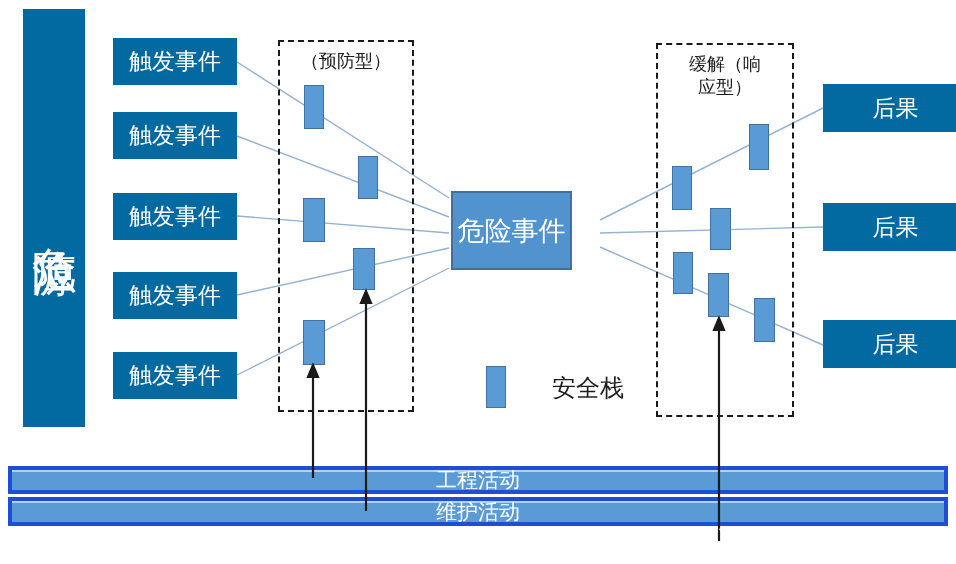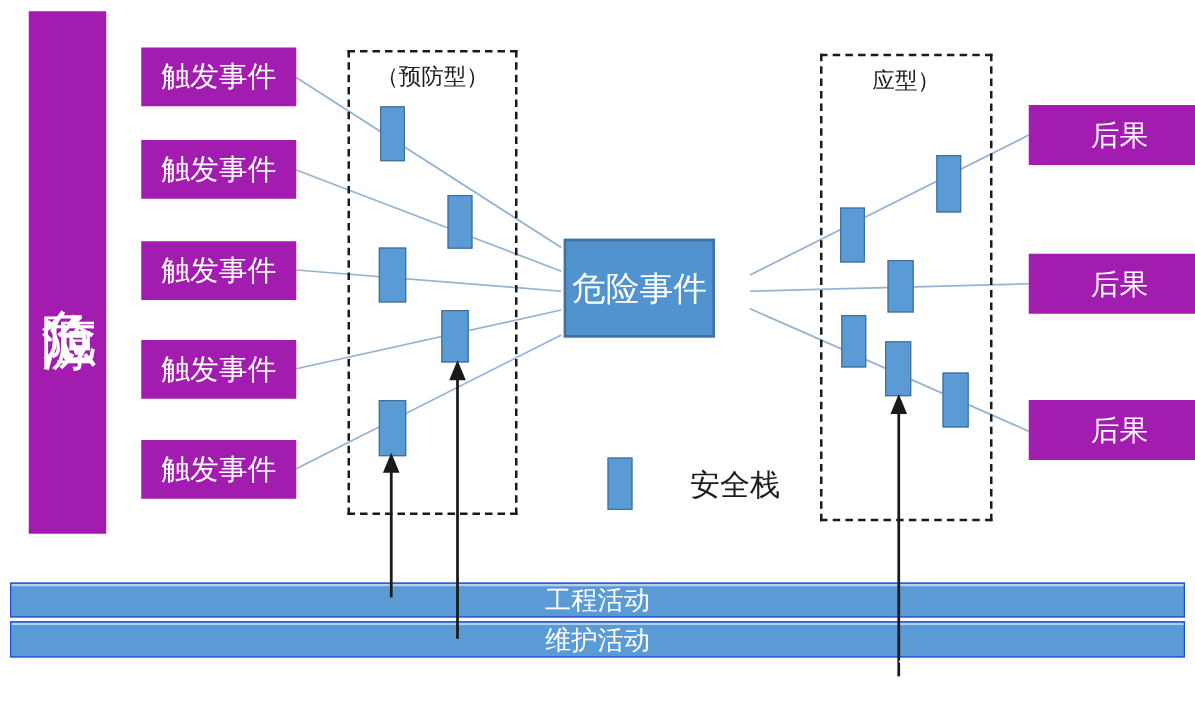--- a/index.html
+++ b/index.html
@@ -18,21 +18,21 @@
     position: absolute;
     left: 0; top: 0;
     width: 956px; height: 564px;
     pointer-events: none;
   }
   .lines-layer  { z-index: 1; }
   .arrows-layer { z-index: 6; }
 
   .blue-box {
     position: absolute;
-    background: #a21caf;
+    background: #0369a1;
     color: #ffffff;
     display: flex;
     align-items: center;
     justify-content: center;
     z-index: 3;
   }
 
   .hazard-source {
     left: 23px; top: 9px;
     width: 62px; height: 418px;
@@ -107,21 +107,21 @@
     font-size: 24px;
     color: #1c1c1c;
     z-index: 3;
   }
 
   .activity-bar {
     position: absolute;
     left: 8px;
     width: 940px;
     background: #5b9bd5;
-    border: 1px solid #1d4ed8;
+    border: 4px solid #1d4ed8;
     box-shadow: inset 0 2px 0 rgba(255,255,255,0.55);
     color: #ffffff;
     font-size: 21px;
     display: flex;
     align-items: center;
     justify-content: center;
     z-index: 3;
   }
   .activity-1 { top: 466px; height: 28px; }
   .activity-2 { top: 497px; height: 29px; }
@@ -161,20 +161,21 @@
   <div class="blue-box trigger trigger-2">触发事件</div>
   <div class="blue-box trigger trigger-3">触发事件</div>
   <div class="blue-box trigger trigger-4">触发事件</div>
   <div class="blue-box trigger trigger-5">触发事件</div>
 
   <div class="dashed-box prevention-box">
     <div>（预防型）</div>
   </div>
 
   <div class="dashed-box mitigation-box">
+    <div>缓解（响</div>
     <div>应型）</div>
   </div>
 
   <div class="barrier" style="left:304px; top:85px;  width:20px; height:44px;"></div>
   <div class="barrier" style="left:358px; top:156px; width:20px; height:43px;"></div>
   <div class="barrier" style="left:303px; top:198px; width:22px; height:44px;"></div>
   <div class="barrier" style="left:353px; top:248px; width:22px; height:42px;"></div>
   <div class="barrier" style="left:303px; top:320px; width:22px; height:45px;"></div>
 
   <div class="barrier" style="left:749px; top:124px; width:20px; height:46px;"></div>

